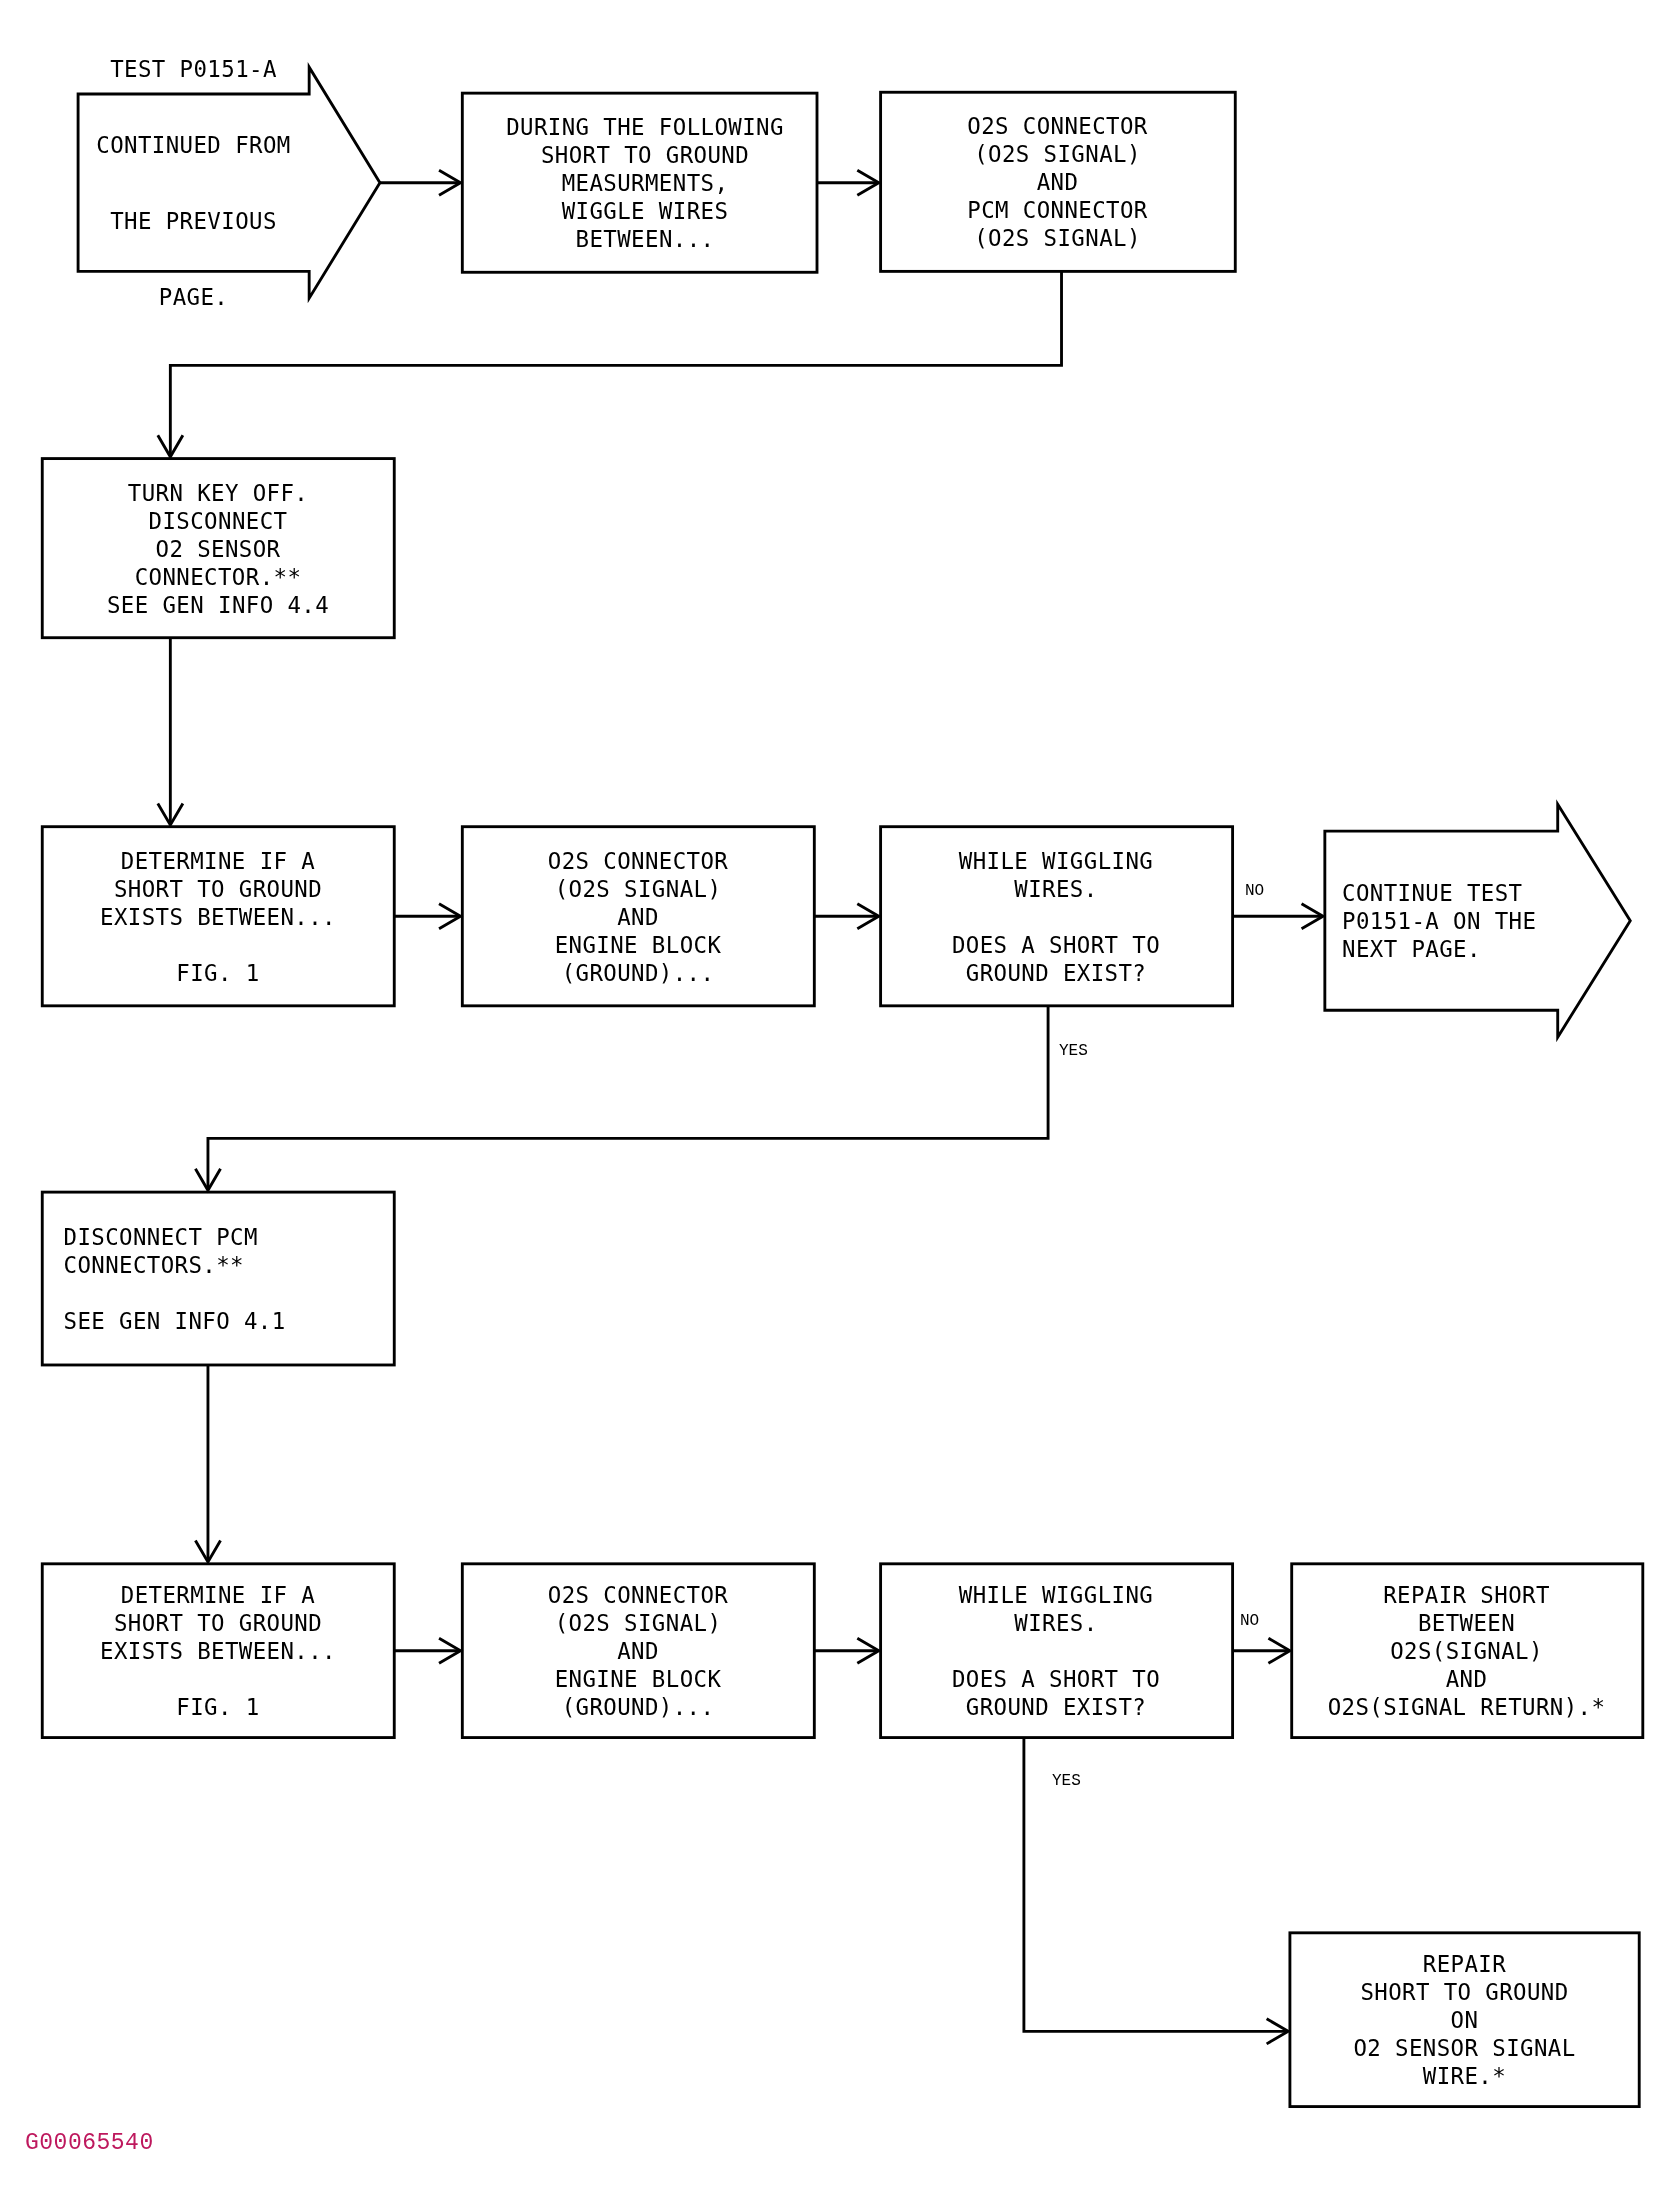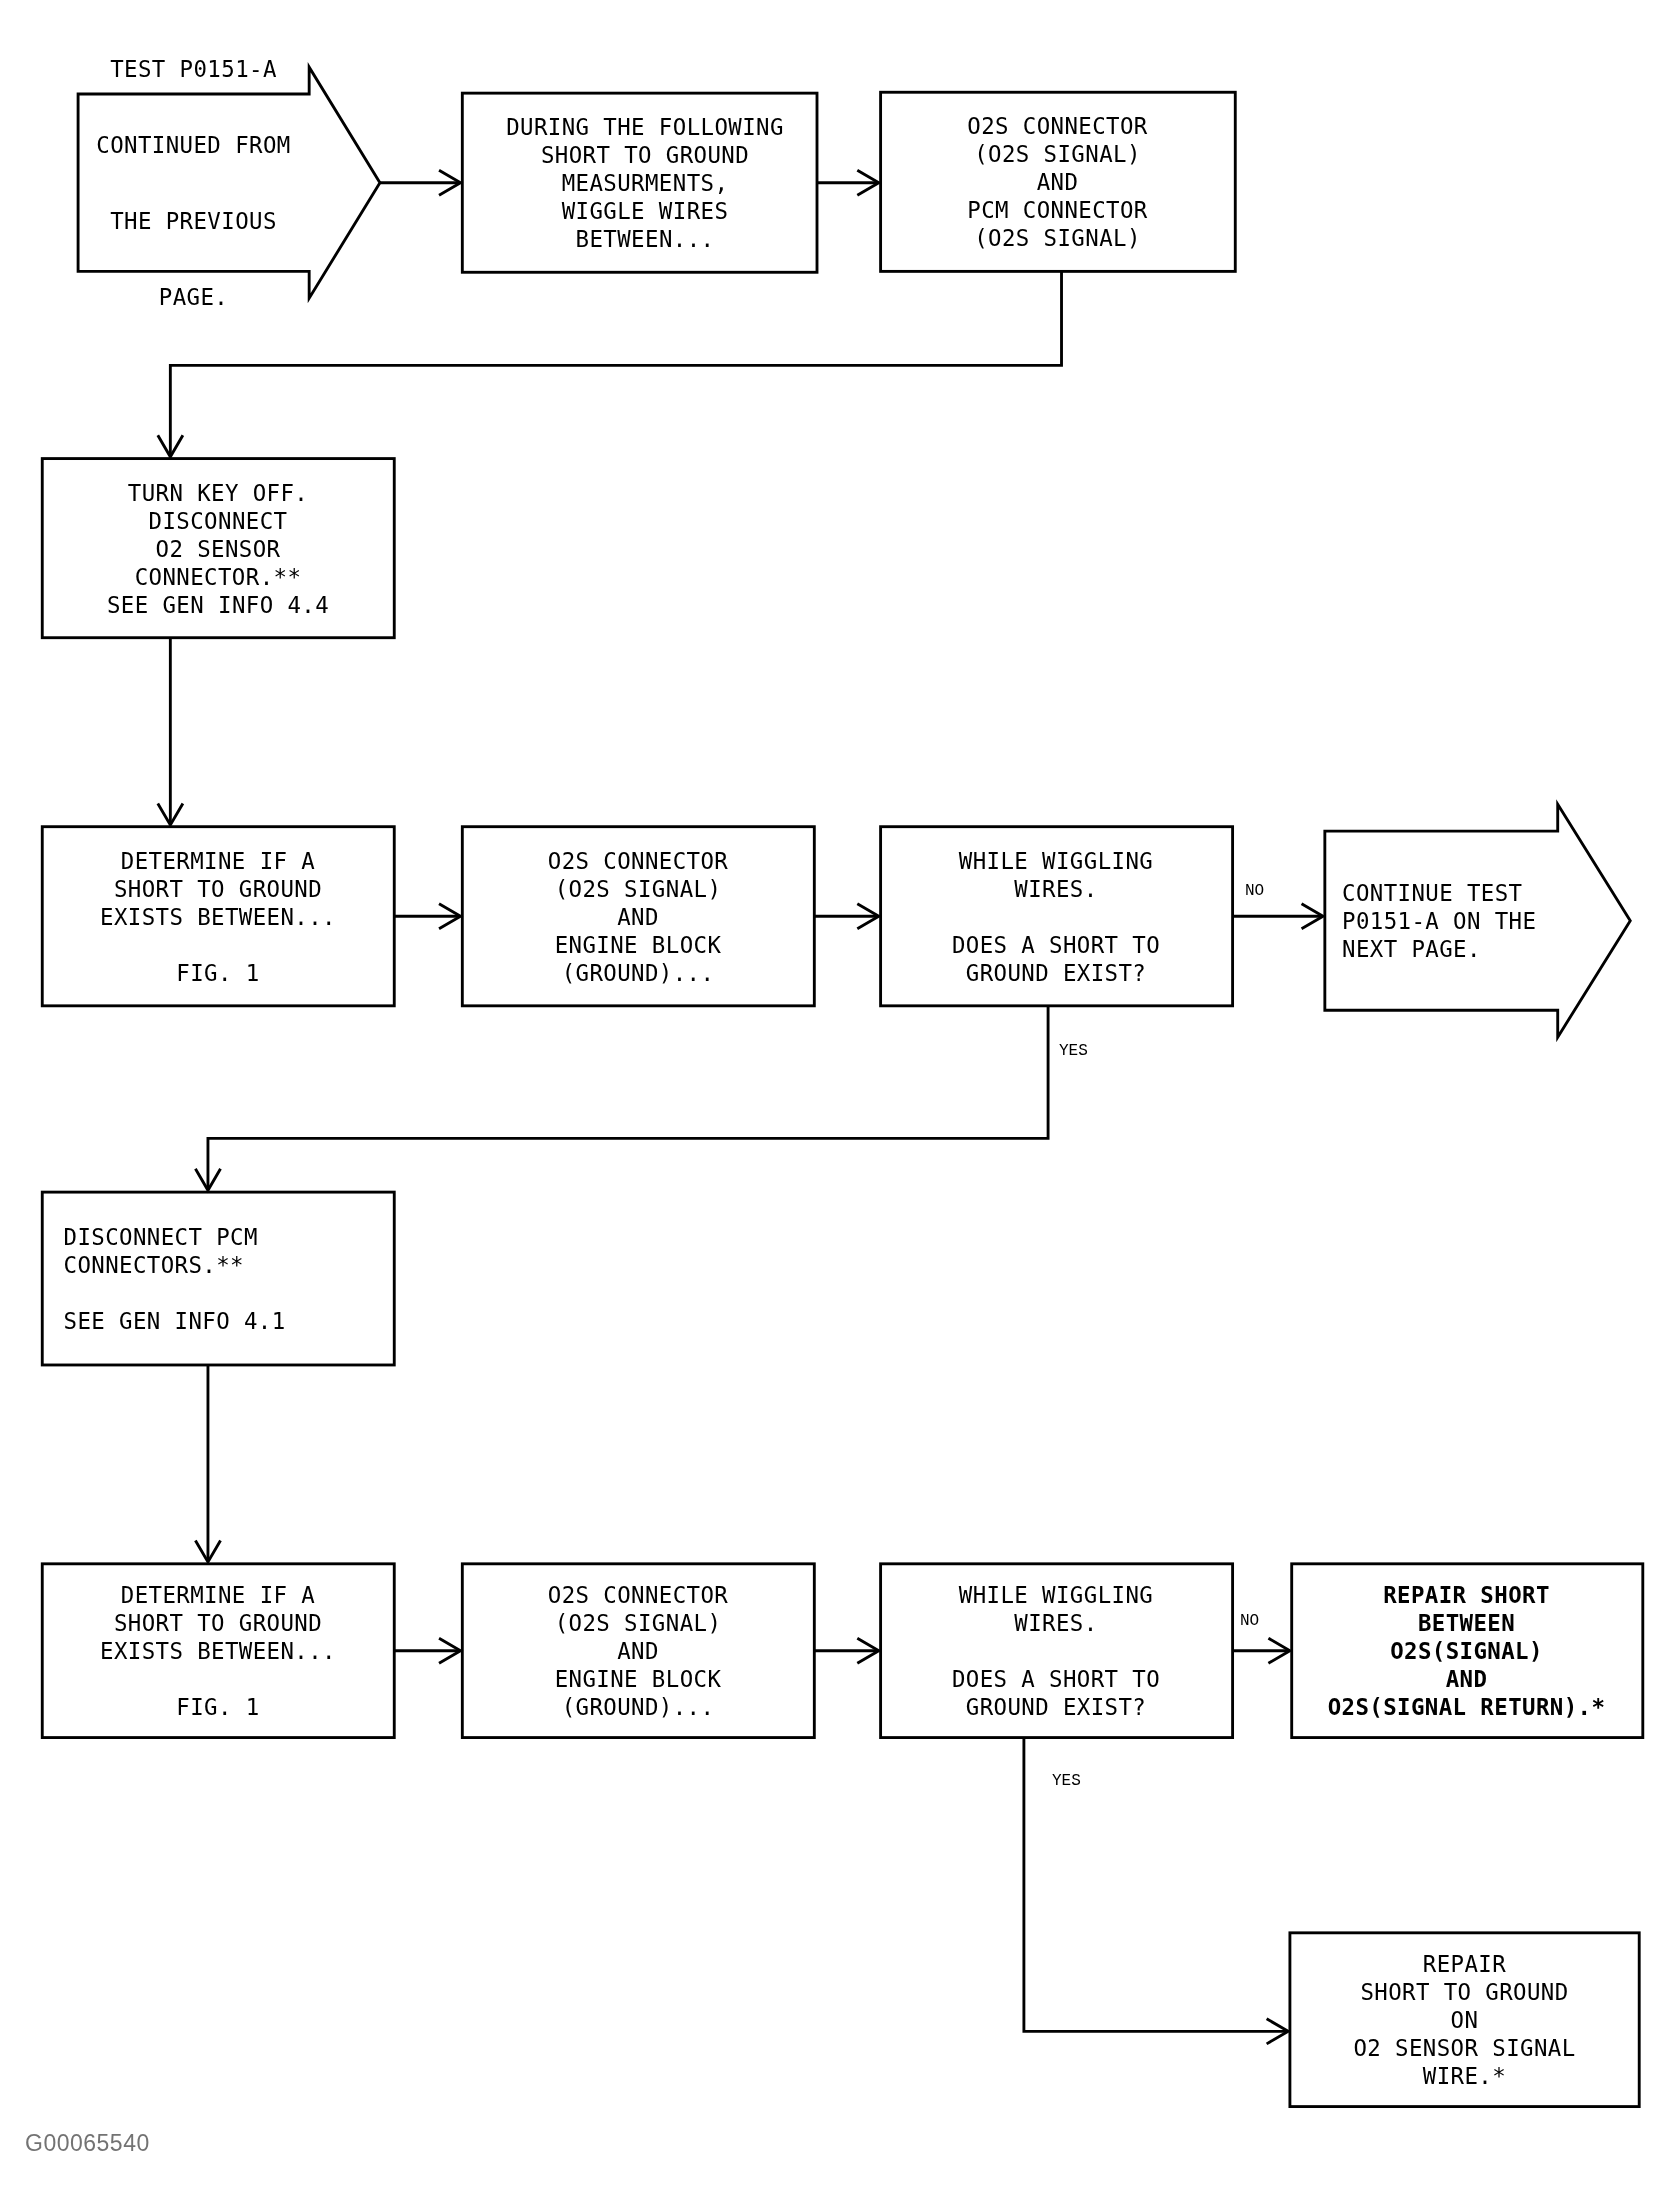--- a/index.html
+++ b/index.html
@@ -61,23 +61,23 @@
     font-family: Liberation Mono, monospace;
     font-size: 16px;
     line-height: 25px;
     color: #000000;
     white-space: pre;
   }
   .figid {
     position: absolute;
     left: 25px;
     top: 2130px;
-    font-family: Liberation Sans, sans-serif;
+    font-family: Liberation Mono, monospace;
     font-size: 23px;
-    color: #737373;
+    color: #be185d;
     letter-spacing: 0.5px;
   }
 </style>
 </head>
 <body>
 
 <div id="page">
 
   <svg class="flow" viewBox="0 0 1872 2463">
 
@@ -234,21 +234,21 @@
   </div>
 
   <div class="boxtext" style="left:880px; top:1564px; width:352px; height:174px;">
     <span class="ln">WHILE WIGGLING</span>
     <span class="ln">WIRES.</span>
     <span class="gap"></span>
     <span class="ln">DOES A SHORT TO</span>
     <span class="ln">GROUND EXIST?</span>
   </div>
 
-  <div class="boxtext" style="left:1291px; top:1564px; width:351px; height:174px;font-weight:bold;">
+  <div class="boxtext" style="left:1291px; top:1564px; width:351px; height:174px;">
     <span class="ln">REPAIR SHORT</span>
     <span class="ln">BETWEEN</span>
     <span class="ln">O2S(SIGNAL)</span>
     <span class="ln">AND</span>
     <span class="ln">O2S(SIGNAL RETURN).*</span>
   </div>
 
   <div class="boxtext" style="left:1290px; top:1933px; width:349px; height:174px;">
     <span class="ln">REPAIR</span>
     <span class="ln">SHORT TO GROUND</span>

